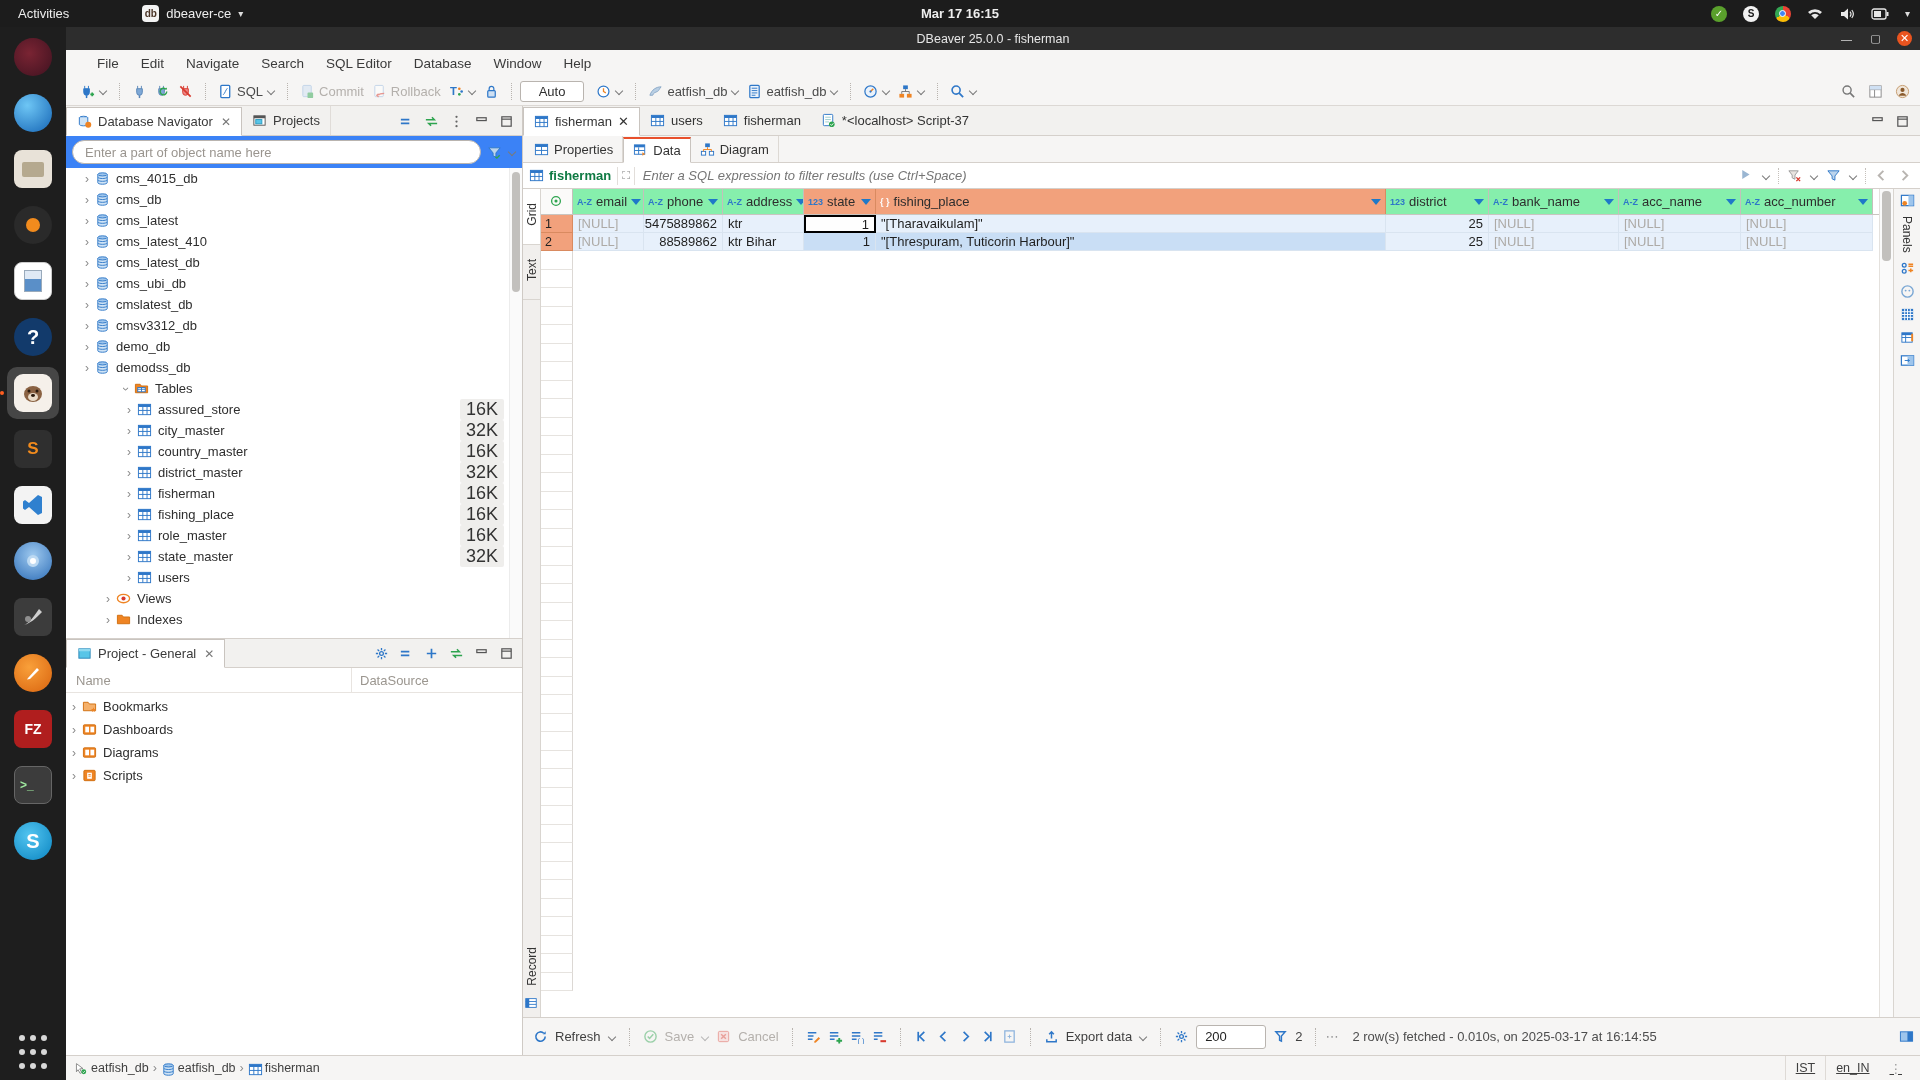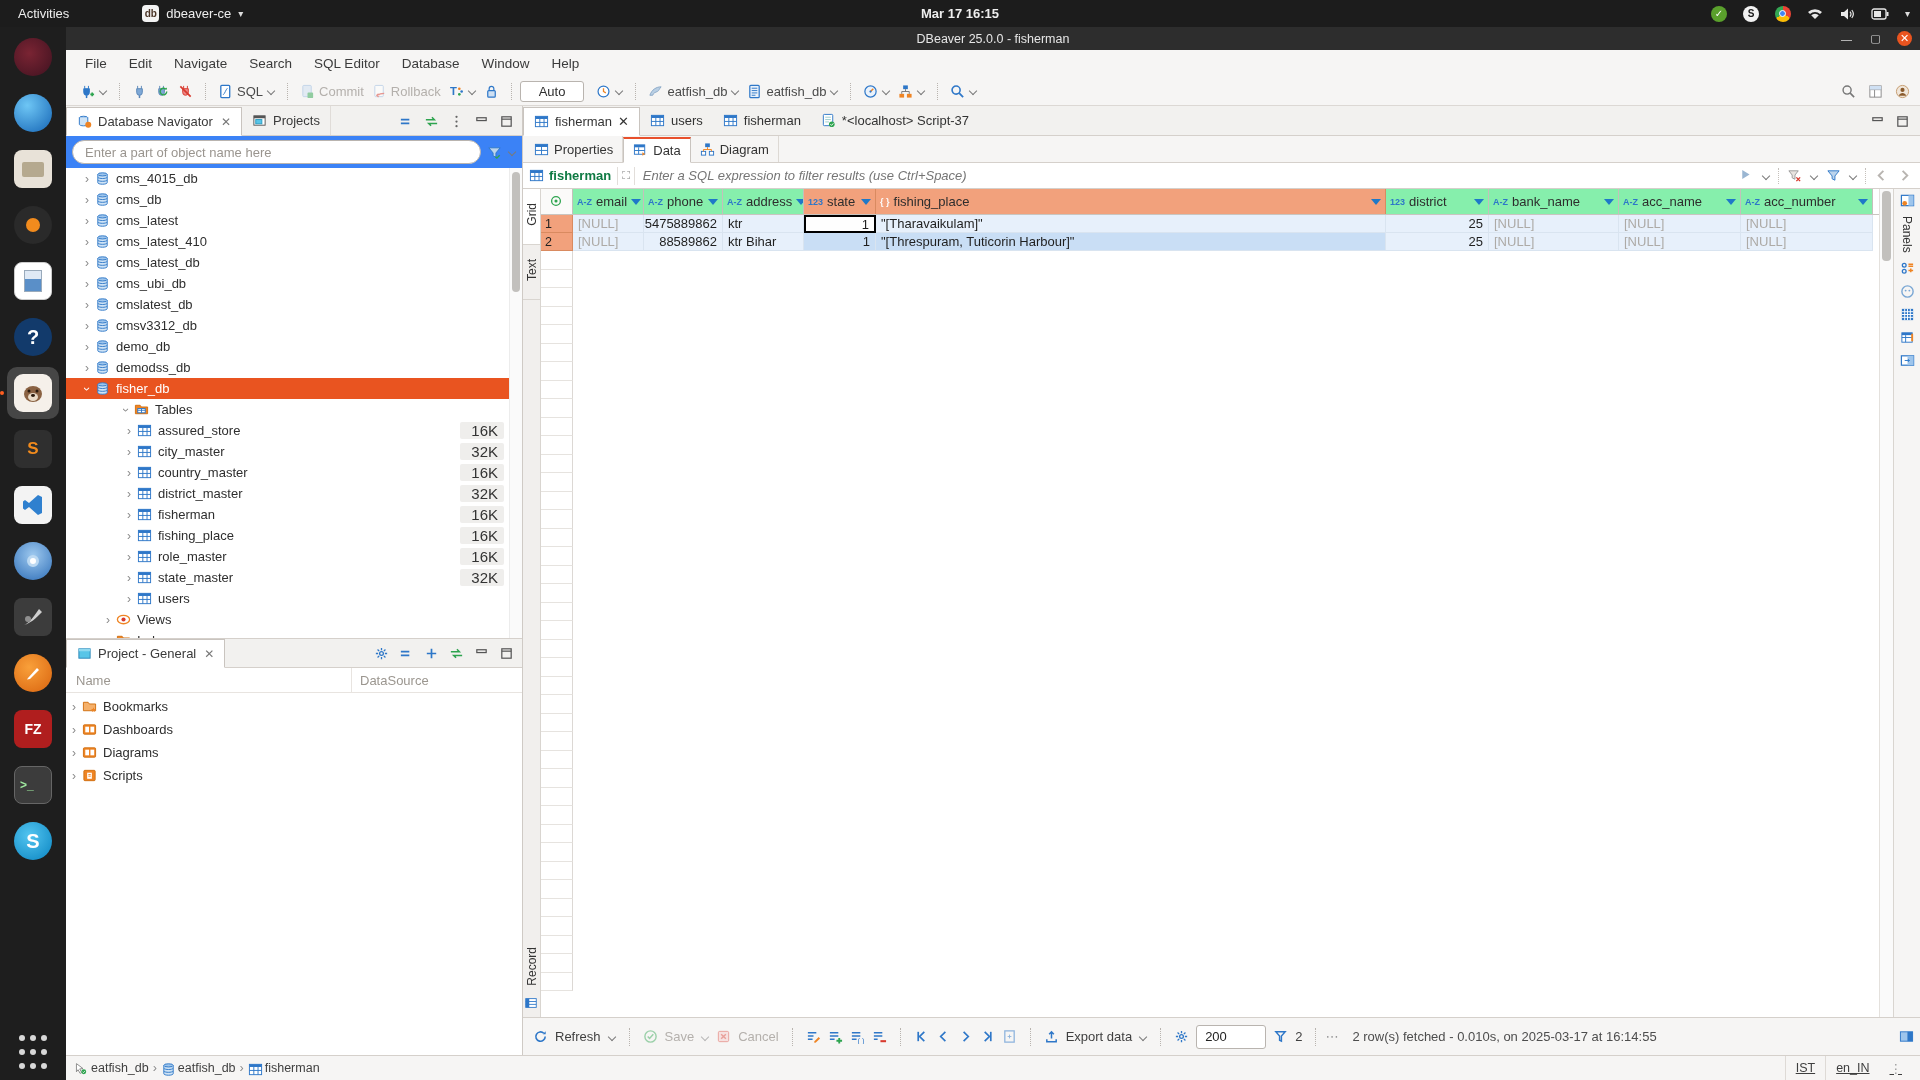--- a/index.html
+++ b/index.html
@@ -23,21 +23,21 @@
   .dock-glyph { width:38px; height:38px; border-radius:8px; display:flex; align-items:center; justify-content:center; font-weight:bold; font-size:17px; }
   #dock .spacer { flex:1; }
 
   
   #window { position:absolute; left:66px; top:27px; width:1854px; height:1053px; display:flex; flex-direction:column; background:#f6f5f4; }
   #titlebar { height:23px; background:#2d2d2d; color:#e6e6e6; display:flex; align-items:center; justify-content:center; font-size:12.5px; position:relative; flex:0 0 auto; }
   #win-controls { position:absolute; right:8px; top:0; height:23px; display:flex; align-items:center; gap:14px; color:#d9d9d9; }
   #win-controls .wc { width:15px; height:15px; display:flex; align-items:center; justify-content:center; font-size:11px; }
   #wc-close { background:#e9541f; border-radius:50%; color:#fff; font-size:10px; }
 
-  #menubar { height:27px; display:flex; align-items:center; font-size:13.5px; color:#3b3b3b; padding-left:8px; flex:0 0 auto; background:#f6f5f4; }
+  #menubar { height:27px; display:flex; align-items:center; font-size:13.5px; color:#3b3b3b; padding-left:20px; flex:0 0 auto; background:#f6f5f4; }
   .menu-item { padding:0 11px; height:100%; display:flex; align-items:center; }
 
   #toolbar { height:29px; display:flex; align-items:center; font-size:13px; color:#4a4a4a; padding-left:6px; border-bottom:1px solid #dcd8d4; flex:0 0 auto; background:#f6f5f4; }
   .tb-group { display:flex; align-items:center; height:100%; padding:0 4px; }
   .tb-sep { width:1px; height:17px; border-left:1px dotted #b9b4af; margin:0 4px; }
   .tb-btn { display:flex; align-items:center; gap:4px; padding:2px 4px; border-radius:3px; }
   .tb-btn.disabled { color:#b4b0ac; }
   .chev { width:8px; height:8px; display:inline-block; position:relative; }
   .chev::after { content:""; position:absolute; left:1px; top:1px; width:5px; height:5px; border-right:1.5px solid #7a7a7a; border-bottom:1.5px solid #7a7a7a; transform:rotate(45deg); }
   #auto-box { border:1px solid #b9b4af; background:#fff; border-radius:3px; padding:2px 18px; font-size:13px; color:#2f2f2f; }
@@ -61,21 +61,21 @@
   #nav-search input::placeholder { color:#9a958f; }
 
   
   #nav-tree { height:470px; overflow:hidden; position:relative; background:#fff; flex:0 0 auto; }
   .tree-row { height:21px; display:flex; align-items:center; font-size:13px; color:#2e2e2e; position:relative; white-space:nowrap; }
   .tree-row .tw { width:14px; text-align:center; color:#8a8a8a; font-size:12px; flex:0 0 auto; display:inline-flex; justify-content:center; }
   .tree-row .tw.exp { transform:rotate(90deg); }
   .tree-row .ticon { width:16px; height:16px; margin:0 5px 0 1px; flex:0 0 auto; }
   .tree-row.selected { background:#e95420; color:#fff; }
   .tree-row.selected .tw { color:#fff; }
-  .tree-size { position:absolute; right:18px; background:#efeeec; color:#333; padding:0 6px; min-width:44px; text-align:right; border-radius:2px; font-size:15px; }
+  .tree-size { position:absolute; right:18px; background:#efeeec; color:#333; padding:0 6px; min-width:44px; text-align:right; border-radius:2px; font-size:18px; }
   #tree-scroll { position:absolute; right:0; top:0; width:13px; height:470px; background:#fafafa; border-left:1px solid #ececec; }
   #tree-thumb { position:absolute; right:2px; top:4px; width:8px; height:120px; border-radius:4px; background:#c2c0bd; }
 
   
   #proj-cols { height:25px; display:flex; align-items:center; font-size:13px; color:#9b968f; border-bottom:1px solid #e8e4e0; background:#fff; flex:0 0 auto; }
   #proj-cols .c1 { width:286px; padding-left:10px; border-right:1px solid #e8e4e0; height:100%; display:flex; align-items:center; }
   #proj-cols .c2 { padding-left:8px; }
   #proj-items { flex:1; background:#fff; padding-top:2px; }
   .proj-row { height:23px; display:flex; align-items:center; font-size:13px; color:#2e2e2e; }
   .proj-row .tw { width:16px; text-align:center; color:#8a8a8a; font-size:12px; }
@@ -659,31 +659,20 @@
               <span class="tw">›</span>
               <span class="ticon">
                 <svg viewBox="0 0 16 16" width="15" height="15">
                   <path d="M3 3.6v8.8c0 1 2.2 1.7 5 1.7s5-.7 5-1.7V3.6" fill="#cfe3f5" stroke="#2e77c8"></path>
                   <ellipse cx="8" cy="3.6" rx="5" ry="1.7" fill="#9ec5ec" stroke="#2e77c8"></ellipse>
                   <path d="M3 6.8c1 .8 2.8 1.2 5 1.2s4-.4 5-1.2M3 9.8c1 .8 2.8 1.2 5 1.2s4-.4 5-1.2" stroke="#2e77c8" fill="none"></path>
                 </svg>
               </span>
               <span>demodss_db</span>
             </div>
-            <div class="tree-row selected" style="padding-left:14px">
-              <span class="tw exp">›</span>
-              <span class="ticon">
-                <svg viewBox="0 0 16 16" width="15" height="15">
-                  <path d="M3 3.6v8.8c0 1 2.2 1.7 5 1.7s5-.7 5-1.7V3.6" fill="#cfe3f5" stroke="#2e77c8"></path>
-                  <ellipse cx="8" cy="3.6" rx="5" ry="1.7" fill="#9ec5ec" stroke="#2e77c8"></ellipse>
-                  <path d="M3 6.8c1 .8 2.8 1.2 5 1.2s4-.4 5-1.2M3 9.8c1 .8 2.8 1.2 5 1.2s4-.4 5-1.2" stroke="#2e77c8" fill="none"></path>
-                </svg>
-              </span>
-              <span>fisher_db</span>
-            </div>
             <div class="tree-row" style="padding-left:53px">
               <span class="tw exp">›</span>
               <span class="ticon">
                 <svg viewBox="0 0 16 16" width="15" height="15">
                   <path d="M1.5 3.5h5l1.4 1.8h6.6v7.2h-13z" fill="#ef8423" stroke="#d06f10"></path>
                   <rect x="4" y="7" width="8" height="4.5" fill="#fff" stroke="#2e77c8"></rect>
                   <path d="M4 8.8h8M8 7v4.5" stroke="#2e77c8"></path>
                 </svg>
               </span>
               <span>Tables</span>

